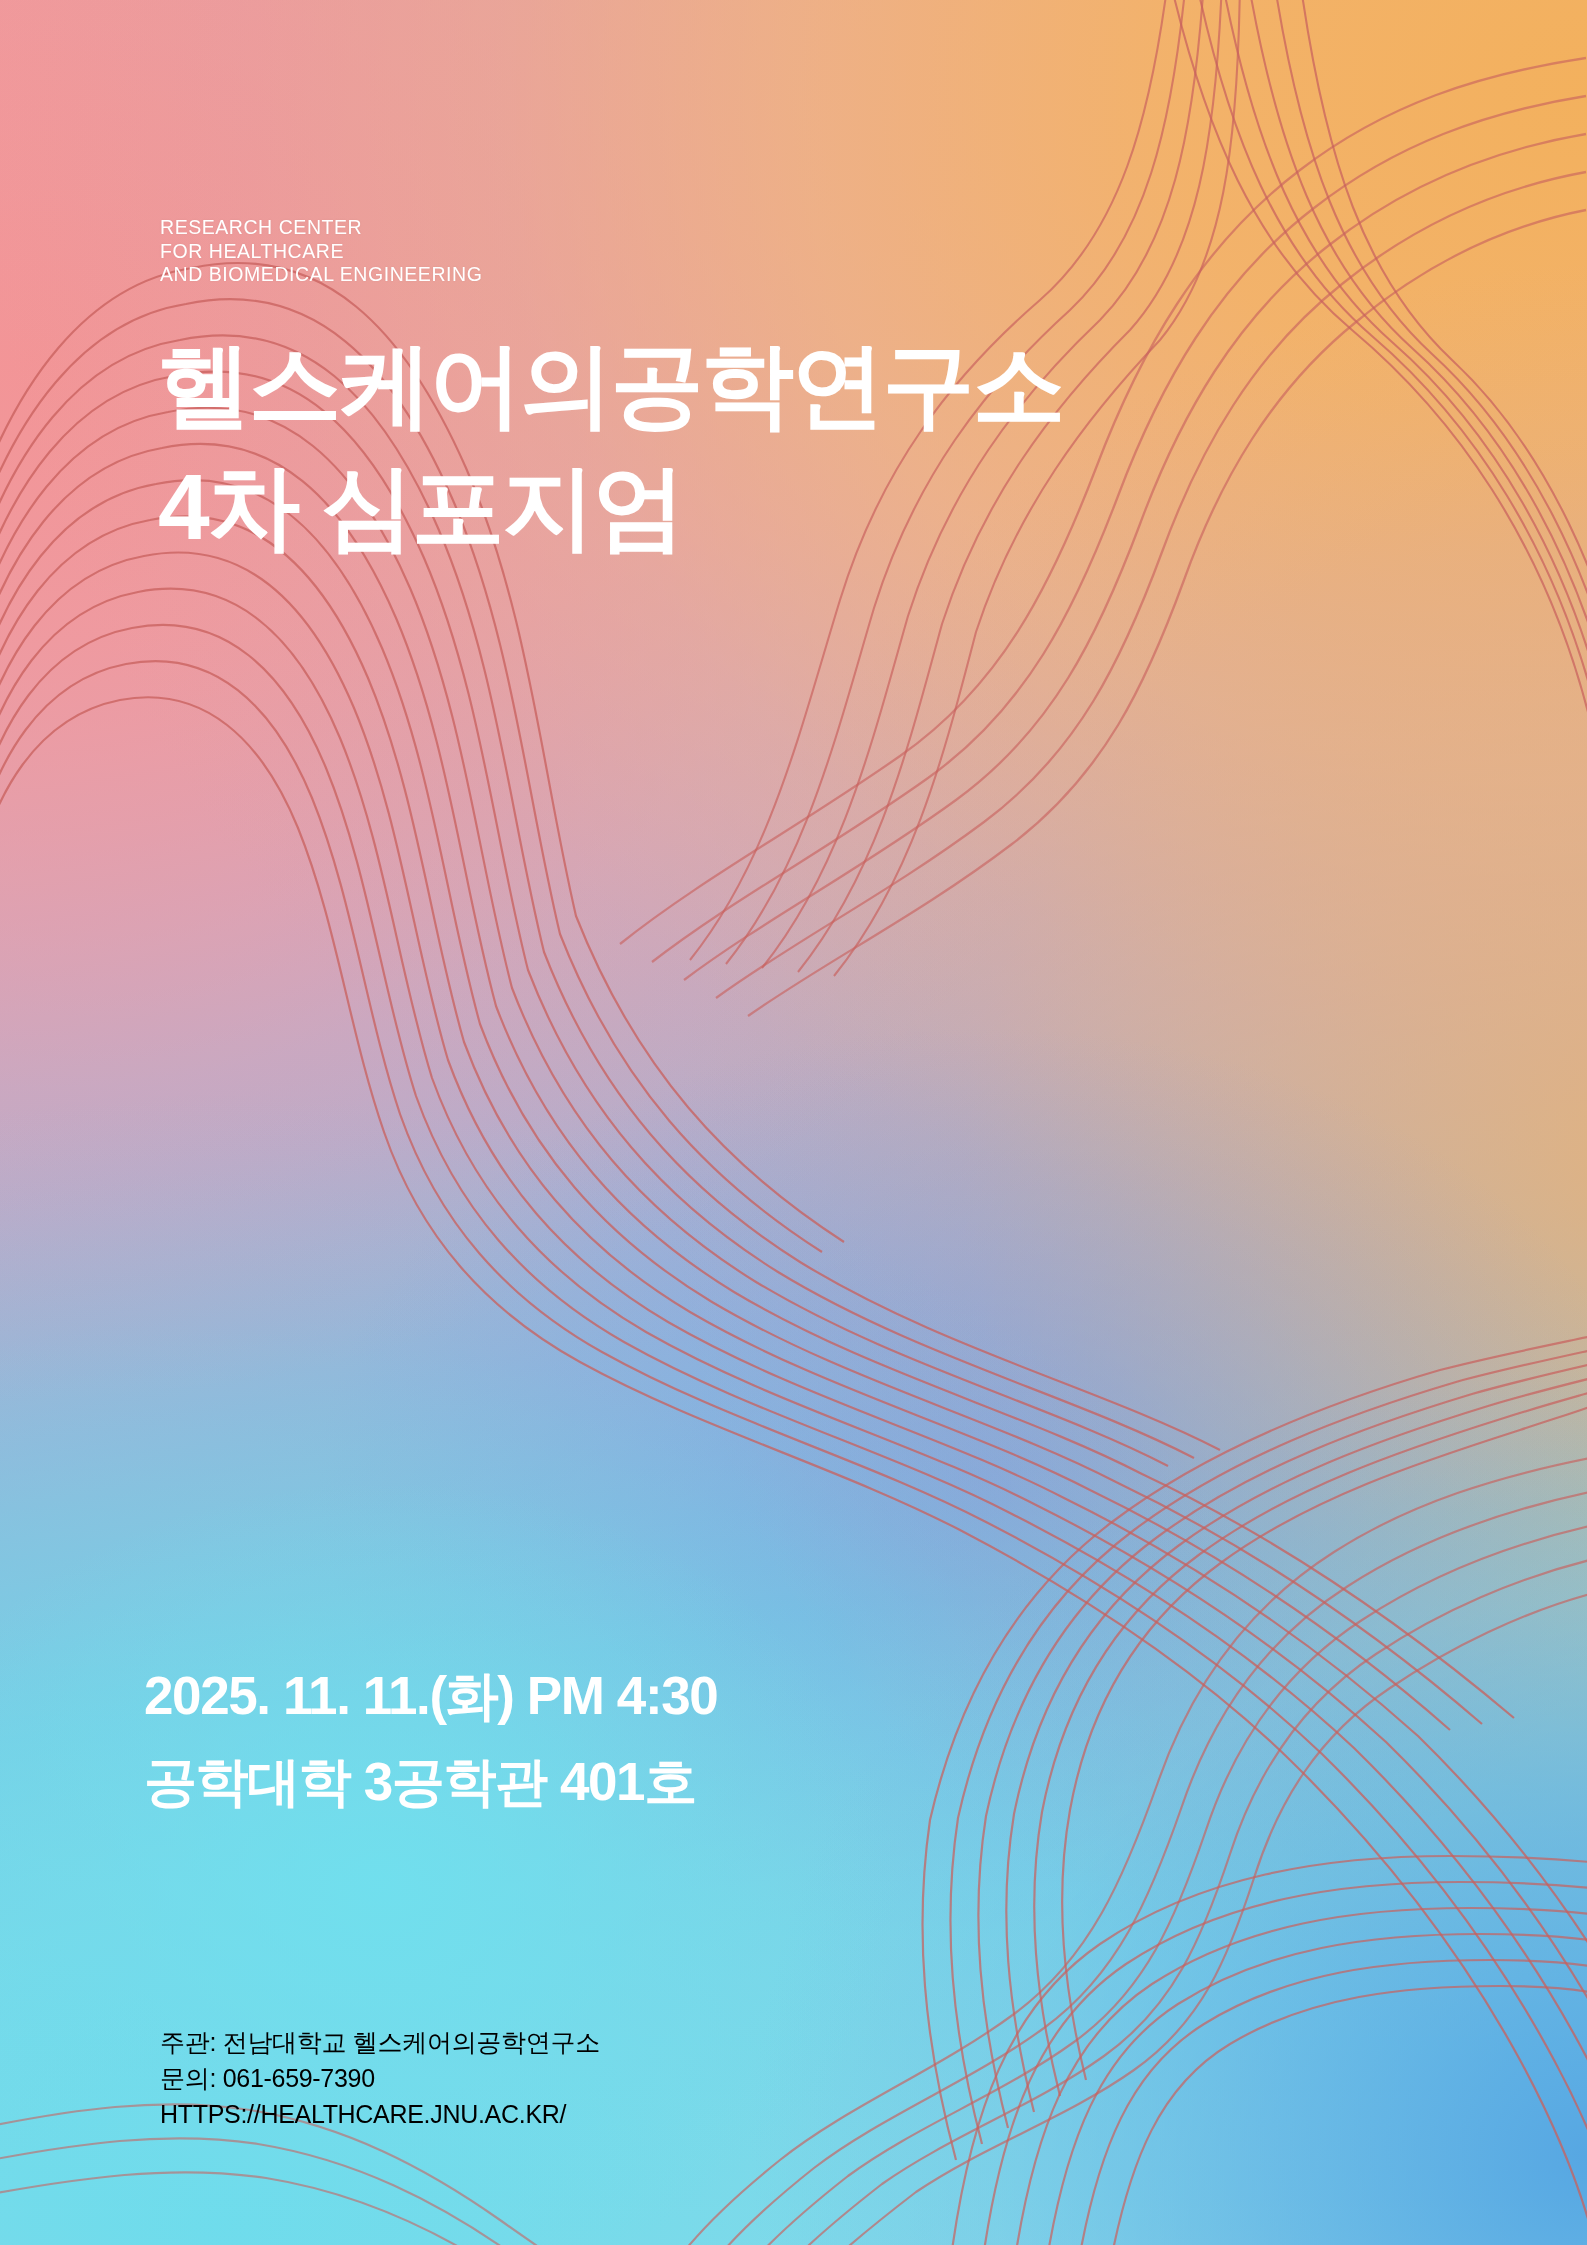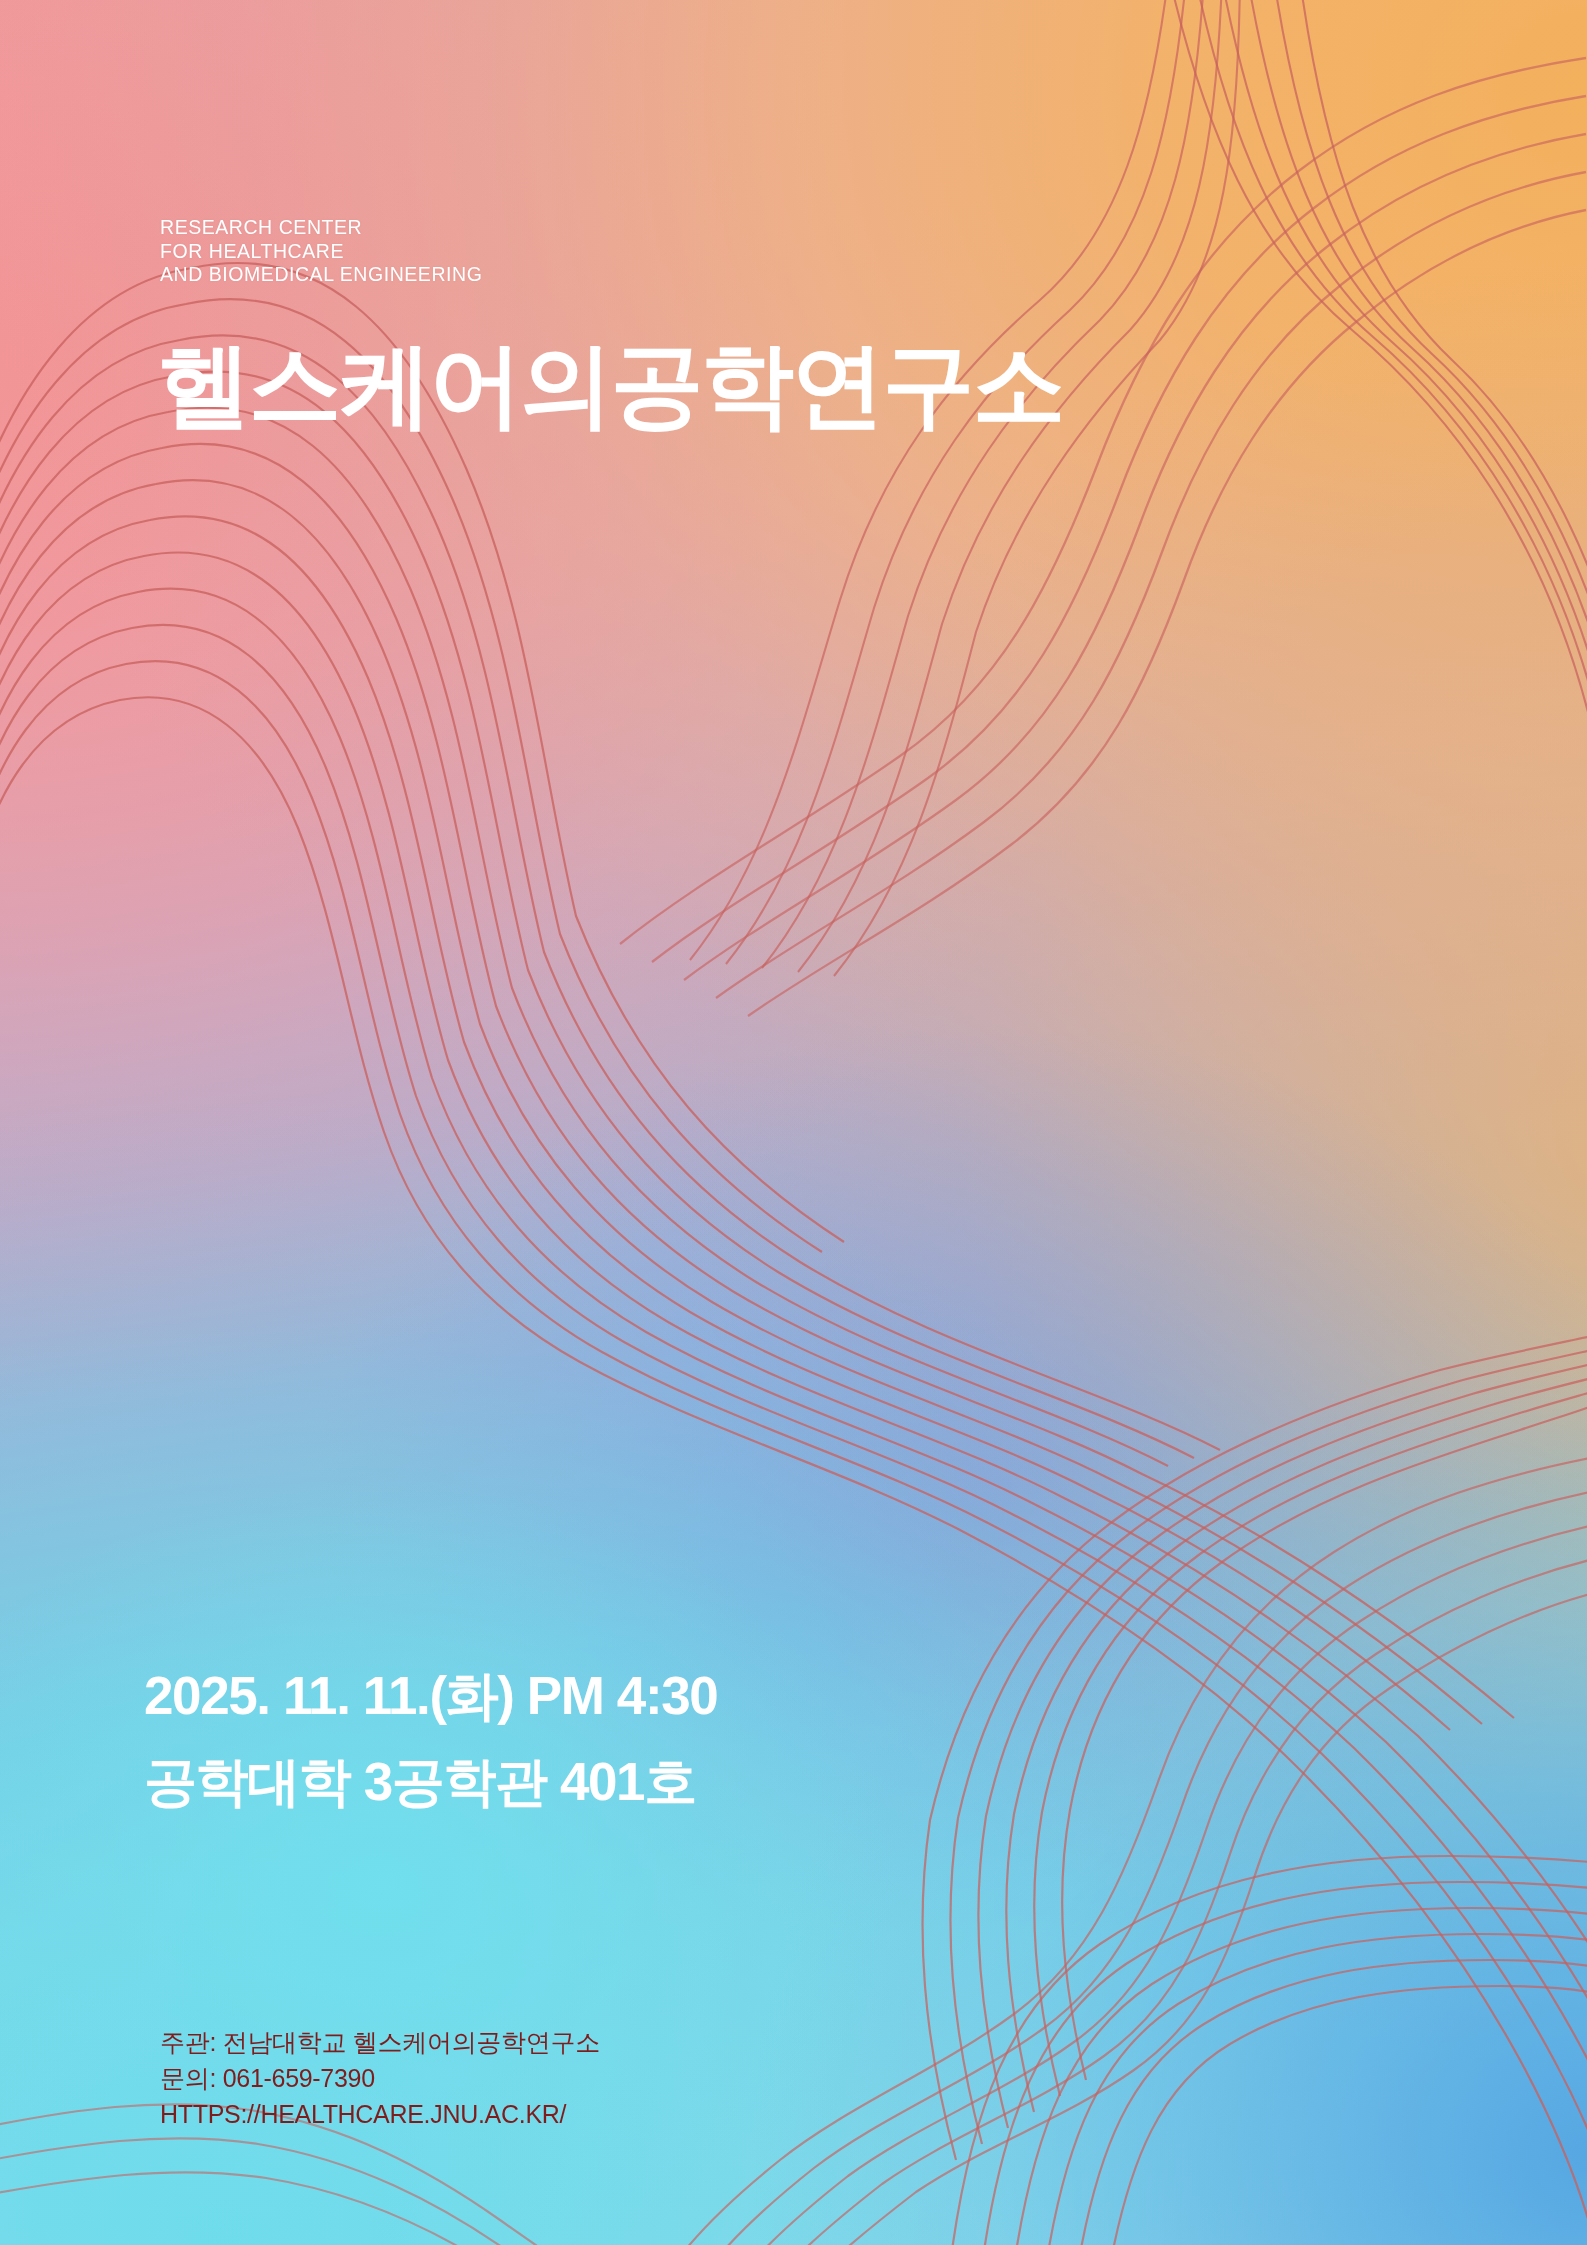--- a/index.html
+++ b/index.html
@@ -190,21 +190,21 @@
   }
 
   .footer {
     position: absolute;
     left: 160px;
     top: 2024px;
     font-size: 25px;
     line-height: 36px;
     font-weight: 400;
     letter-spacing: -0.3px;
-    color: #7f1d1d;
+    color: #000000;
   }
   .footer div { white-space: nowrap; }
 </style>
 </head>
 <body>
 
 <div id="poster">
 
   <div class="bg-layer bg-base"></div>
   <div class="bg-layer bg-pink-left"></div>
@@ -361,20 +361,21 @@
   <div class="content">
 
     <div class="org-header">
       <div>RESEARCH CENTER</div>
       <div>FOR HEALTHCARE</div>
       <div>AND BIOMEDICAL ENGINEERING</div>
     </div>
 
     <div class="headline">
       <div class="hl-1">헬스케어의공학연구소</div>
+      <div class="hl-2">4차 심포지엄</div>
     </div>
 
     <div class="lecture">
     </div>
 
     <div class="whenwhere">
       <div class="ww-date">2025. 11. 11.(화) PM 4:30</div>
       <div class="ww-place">공학대학 3공학관 401호</div>
     </div>
 

